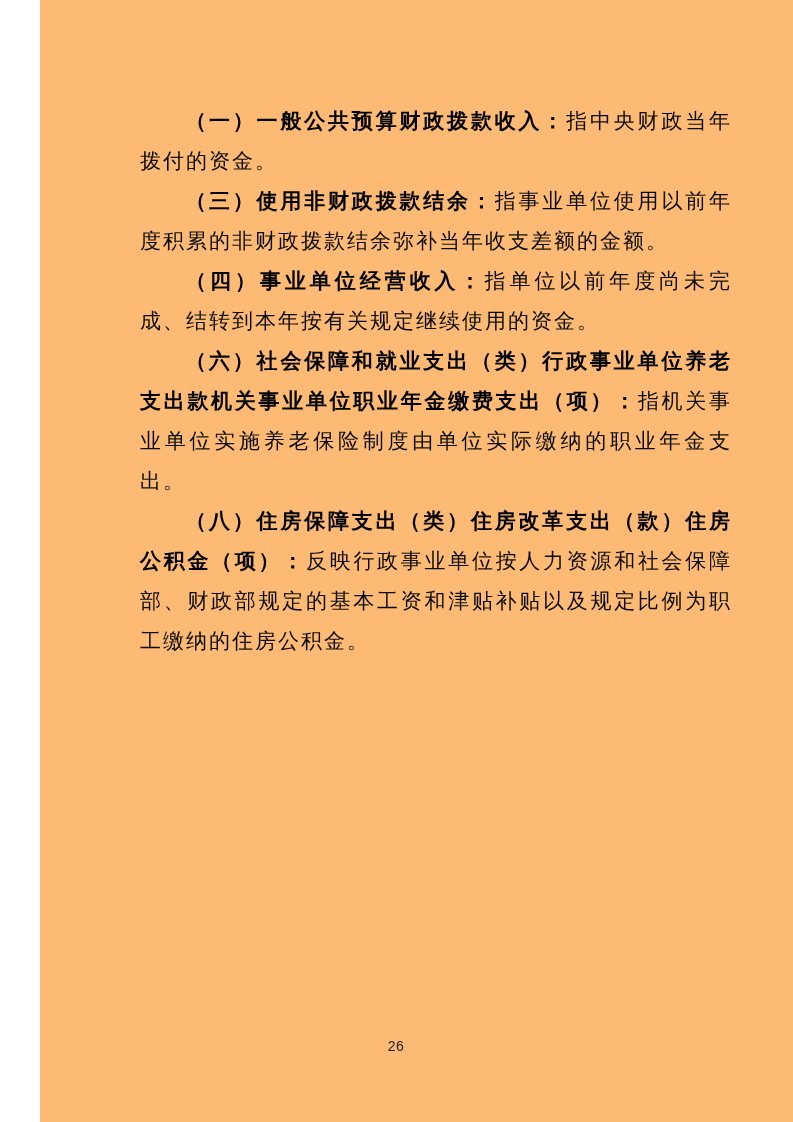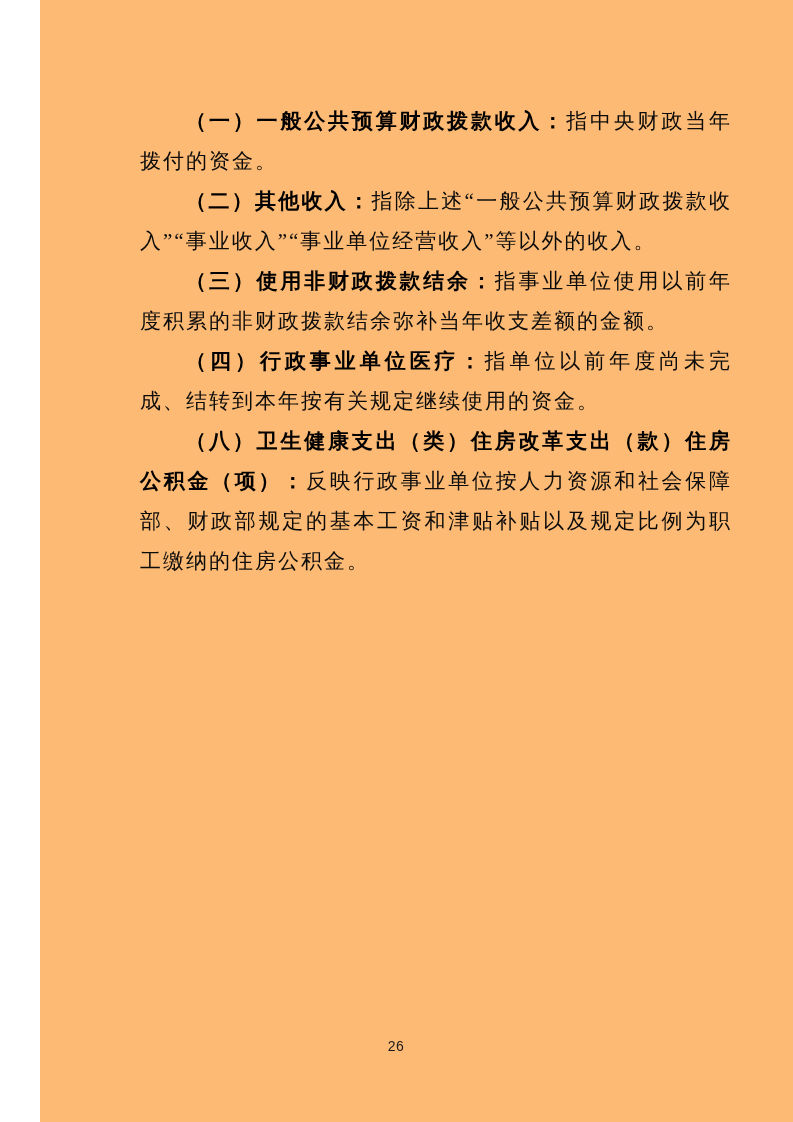--- a/index.html
+++ b/index.html
@@ -64,35 +64,35 @@
 </head>
 <body>
 
 <div class="page">
 
   <div class="content" id="paragraphs-container">
   <p class="para">
     <span class="lead">（一）一般公共预算财政拨款收入：</span><span class="body">指中央财政当年拨付的资金。</span>
   </p>
 
-  <p class="para">
-    <span class="lead">（二）其他收入：</span><span class="body">指除上述“一般公共预算财政拨款收入”“事业收入”“事业单位经营收入”等以外的收入。</span>
-  </p>
 
   <p class="para">
     <span class="lead">（三）使用非财政拨款结余：</span><span class="body">指事业单位使用以前年度积累的非财政拨款结余弥补当年收支差额的金额。</span>
   </p>
 
   <p class="para">
-    <span class="lead">（四）行政事业单位医疗：</span><span class="body">指单位以前年度尚未完成、结转到本年按有关规定继续使用的资金。</span>
+    <span class="lead">（四）事业单位经营收入：</span><span class="body">指单位以前年度尚未完成、结转到本年按有关规定继续使用的资金。</span>
   </p>
 
 
+  <p class="para">
+    <span class="lead">（六）社会保障和就业支出（类）行政事业单位养老支出款机关事业单位职业年金缴费支出（项）：</span><span class="body">指机关事业单位实施养老保险制度由单位实际缴纳的职业年金支出。</span>
+  </p>
 
 
   <p class="para">
-    <span class="lead">（八）卫生健康支出（类）住房改革支出（款）住房公积金（项）：</span><span class="body">反映行政事业单位按人力资源和社会保障部、财政部规定的基本工资和津贴补贴以及规定比例为职工缴纳的住房公积金。</span>
+    <span class="lead">（八）住房保障支出（类）住房改革支出（款）住房公积金（项）：</span><span class="body">反映行政事业单位按人力资源和社会保障部、财政部规定的基本工资和津贴补贴以及规定比例为职工缴纳的住房公积金。</span>
   </p>
 </div>
 
   <div class="page-number">26</div>
 
 </div>
 
 </body></html>

